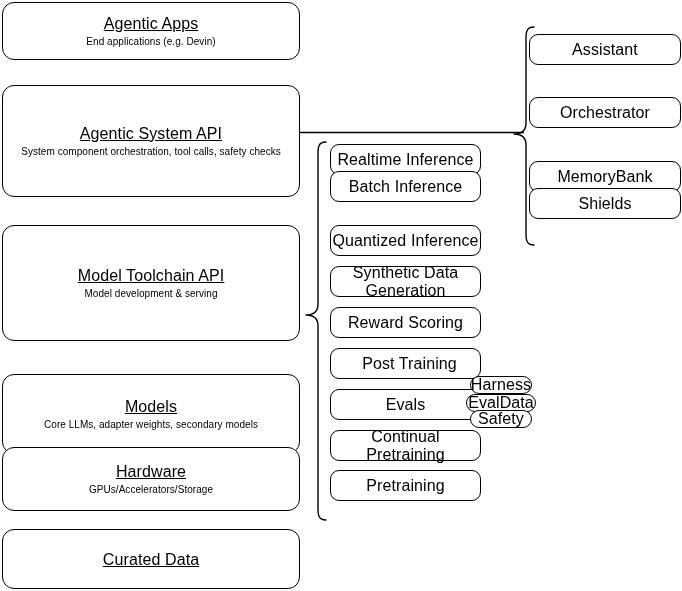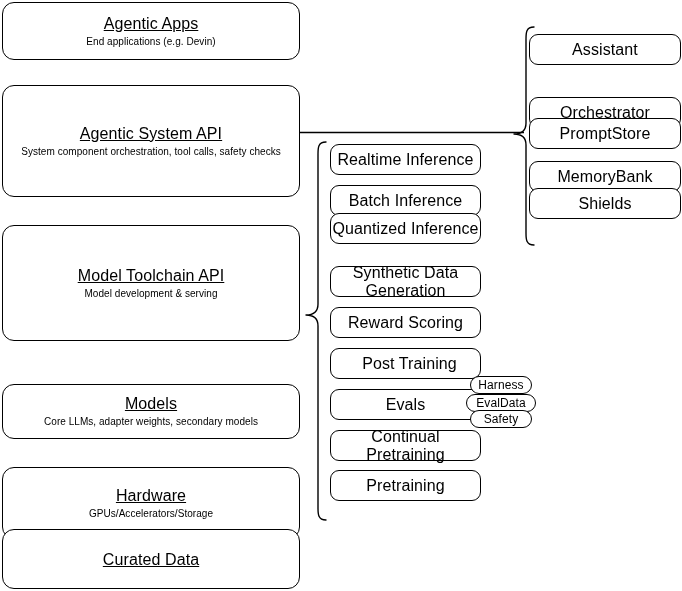--- a/index.html
+++ b/index.html
@@ -66,21 +66,21 @@
   .tag {
     position: absolute;
     box-sizing: border-box;
     border: 1.4px solid #000000;
     background: #ffffff;
     border-radius: 999px;
     height: 18px;
     display: flex;
     align-items: center;
     justify-content: center;
-    font-size: 12px;
+    font-size: 16px;
     letter-spacing: 0.1px;
     z-index: 5;
   }
   .brace {
     position: absolute;
     z-index: 1;
   }
   .connector {
     position: absolute;
     z-index: 0;
@@ -111,41 +111,41 @@
   <div class="box layer" style="top:85px; height:112px;">
     <div class="title">Agentic System API</div>
     <div class="sub">System component orchestration, tool calls, safety checks</div>
   </div>
 
   <div class="box layer" style="top:225px; height:116px;">
     <div class="title">Model Toolchain API</div>
     <div class="sub">Model development &amp; serving</div>
   </div>
 
-  <div class="box layer" style="top:384px; height:55px;">
+  <div class="box layer" style="top:374px; height:80px;">
     <div class="title">Models</div>
     <div class="sub">Core LLMs, adapter weights, secondary models</div>
   </div>
 
-  <div class="box layer" style="top:467px; height:72px;">
+  <div class="box layer" style="top:447px; height:64px;">
     <div class="title">Hardware</div>
     <div class="sub">GPUs/Accelerators/Storage</div>
   </div>
 
   <div class="box layer" style="top:529px; height:60px;">
     <div class="title">Curated Data</div>
   </div>
 
   <div class="box item mid-item" style="top:144px;">
     <span>Realtime Inference</span>
   </div>
-  <div class="box item mid-item" style="top:185px;">
+  <div class="box item mid-item" style="top:171px;">
     <span>Batch Inference</span>
   </div>
-  <div class="box item mid-item" style="top:213px;">
+  <div class="box item mid-item" style="top:225px;">
     <span>Quantized Inference</span>
   </div>
   <div class="box item mid-item" style="top:266px;align-items:flex-end;">
     <span>Synthetic Data Generation</span>
   </div>
   <div class="box item mid-item" style="top:307px;">
     <span>Reward Scoring</span>
   </div>
   <div class="box item mid-item" style="top:348px;padding-left:8px;">
     <span>Post Training</span>
@@ -169,23 +169,20 @@
   <div class="tag" style="left:470px; top:410px; width:62px;">
     <span>Safety</span>
   </div>
 
   <div class="box item right-item" style="top:34px;">
     <span>Assistant</span>
   </div>
   <div class="box item right-item" style="top:75px;margin-top:22px;">
     <span>Orchestrator</span>
   </div>
-  <div class="box item right-item" style="top:118px;">
-    <span>PromptStore</span>
-  </div>
   <div class="box item right-item" style="top:161px;">
     <span>MemoryBank</span>
   </div>
   <div class="box item right-item" style="top:188px;">
     <span>Shields</span>
   </div>
 
 </div>
 
 </body></html>

